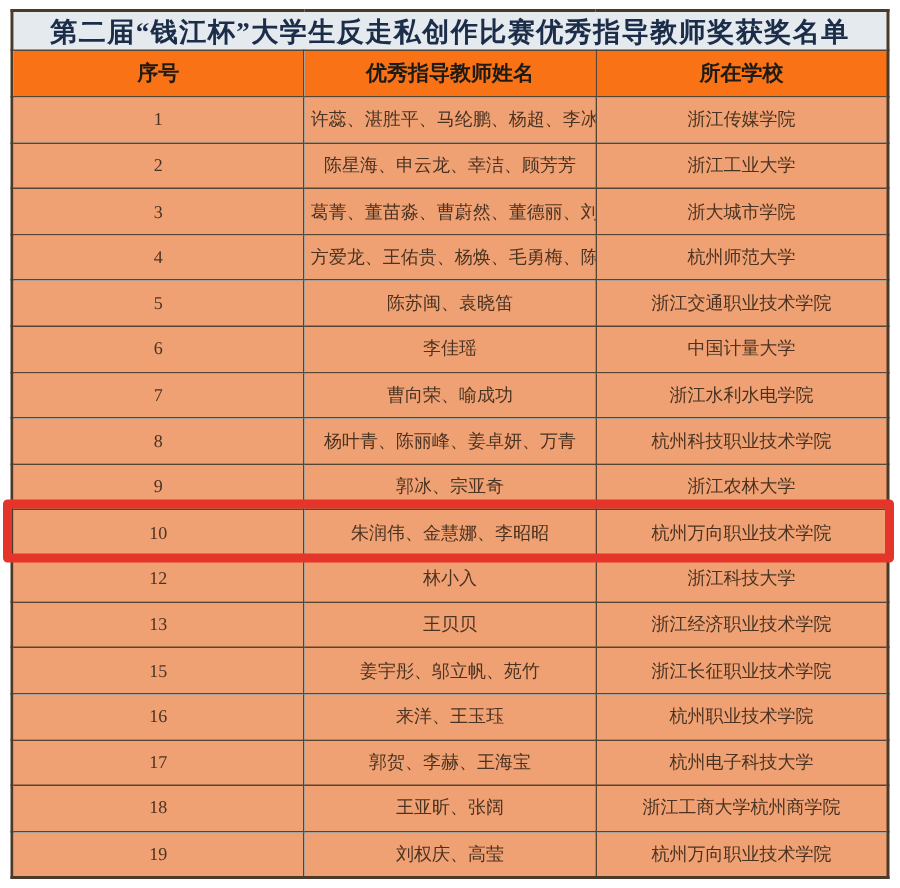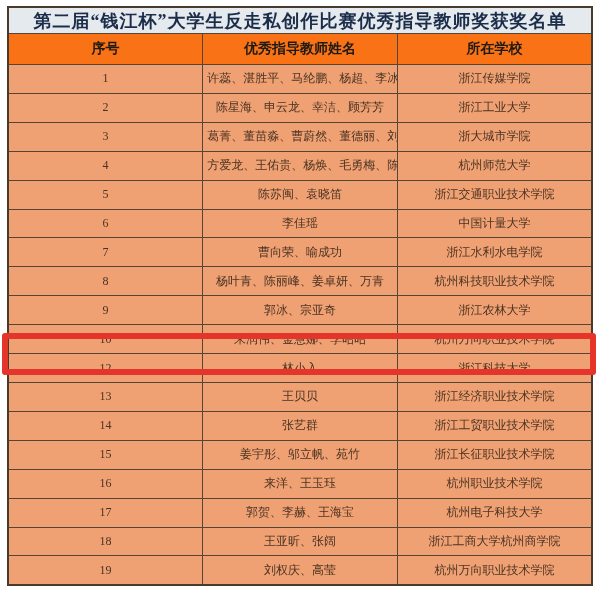--- a/index.html
+++ b/index.html
@@ -128,25 +128,20 @@
           <td class="c-no">12</td>
           <td class="c-names">林小入</td>
           <td class="c-school">浙江科技大学</td>
         </tr>
         <tr>
           <td class="c-no">13</td>
           <td class="c-names">王贝贝</td>
           <td class="c-school">浙江经济职业技术学院</td>
         </tr>
         <tr>
-          <td class="c-no">14</td>
-          <td class="c-names">张艺群</td>
-          <td class="c-school">浙江工贸职业技术学院</td>
-        </tr>
-        <tr>
           <td class="c-no">15</td>
           <td class="c-names">姜宇彤、邬立帆、苑竹</td>
           <td class="c-school">浙江长征职业技术学院</td>
         </tr>
         <tr>
           <td class="c-no">16</td>
           <td class="c-names">来洋、王玉珏</td>
           <td class="c-school">杭州职业技术学院</td>
         </tr>
         <tr>

